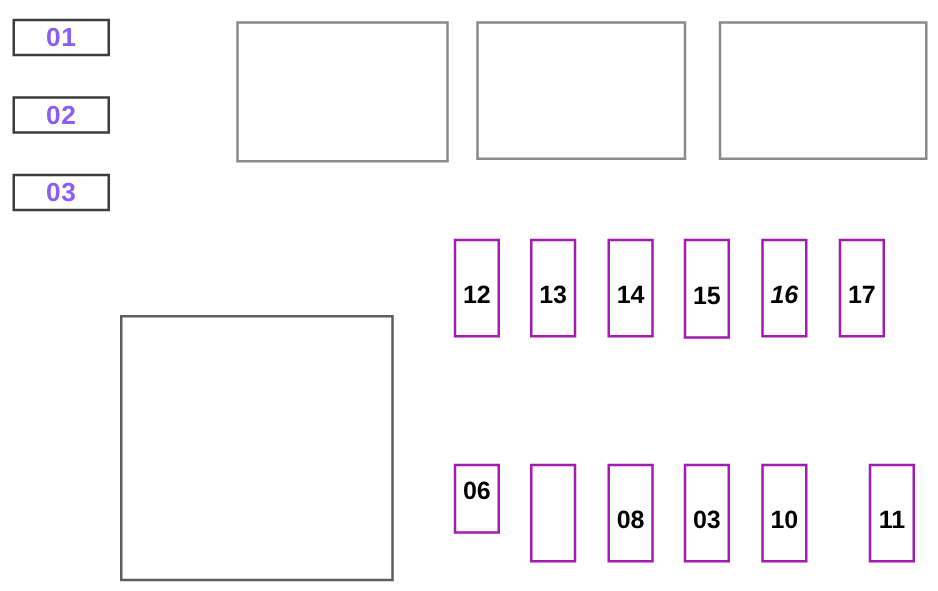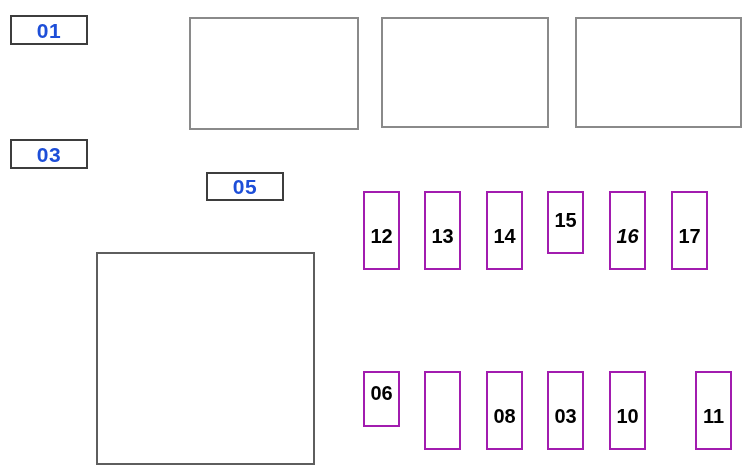--- a/index.html
+++ b/index.html
@@ -33,21 +33,21 @@
   
   .plate {
     border: 2px solid #3d3d3d;
     display: flex;
     align-items: center;
     justify-content: center;
   }
   .plate .num {
     font-size: 21px;
     font-weight: bold;
-    color: #1d4ed8;
+    color: #8b5cf6;
     letter-spacing: 0.5px;
     line-height: 1;
   }
   
   .slot {
     border: 2px solid #a21caf;
     display: flex;
     align-items: flex-end;
     justify-content: center;
   }
@@ -65,36 +65,36 @@
 
 <div id="canvas">
 
 <div class="box panel" style="left: 189px; top: 17px; width: 170px; height: 113px;"></div>
     <div class="box panel" style="left: 381px; top: 17px; width: 168px; height: 111px;"></div>
     <div class="box panel" style="left: 575px; top: 17px; width: 167px; height: 111px;"></div>
     <div class="box panel-square" style="left: 96px; top: 252px; width: 219px; height: 213px;"></div>
     <div class="box plate" style="left: 10px; top: 15px; width: 78px; height: 30px;">
       <span class="num">01</span>
     </div>
+    <div class="box plate" style="left: 10px; top: 77px; width: 78px; height: 30px;">
+      <span class="num">02</span>
+    </div>
     <div class="box plate" style="left: 10px; top: 139px; width: 78px; height: 30px; text-align: center;">
       <span class="num">03</span>
-    </div>
-    <div class="box plate" style="left: 206px; top: 172px; width: 78px; height: 29px;">
-      <span class="num">05</span>
     </div>
     <div class="box slot" style="left: 363px; top: 191px; width: 37px; height: 79px;">
       <span class="num">12</span>
     </div>
     <div class="box slot" style="left: 424px; top: 191px; width: 37px; height: 79px;">
       <span class="num">13</span>
     </div>
     <div class="box slot" style="left: 486px; top: 191px; width: 37px; height: 79px;">
       <span class="num">14</span>
     </div>
-    <div class="box slot" style="left: 547px; top: 191px; width: 37px; height: 63px;">
+    <div class="box slot" style="left: 547px; top: 191px; width: 37px; height: 80px;">
       <span class="num">15</span>
     </div>
     <div class="box slot" style="left: 609px; top: 191px; width: 37px; height: 79px; font-style: italic;">
       <span class="num">16</span>
     </div>
     <div class="box slot" style="left: 671px; top: 191px; width: 37px; height: 79px;">
       <span class="num">17</span>
     </div>
     <div class="box slot" style="left: 363px; top: 371px; width: 37px; height: 56px;">
       <span class="num">06</span>

